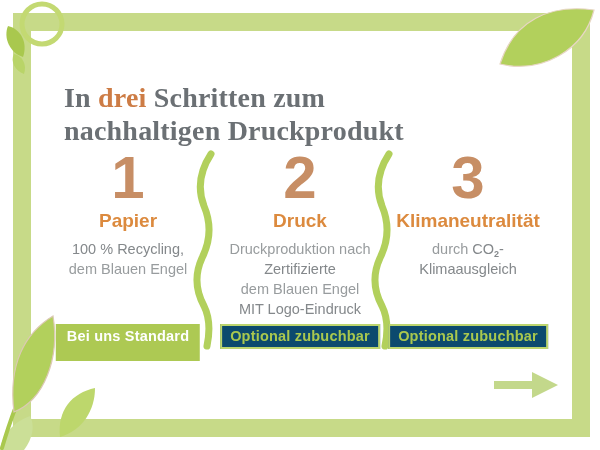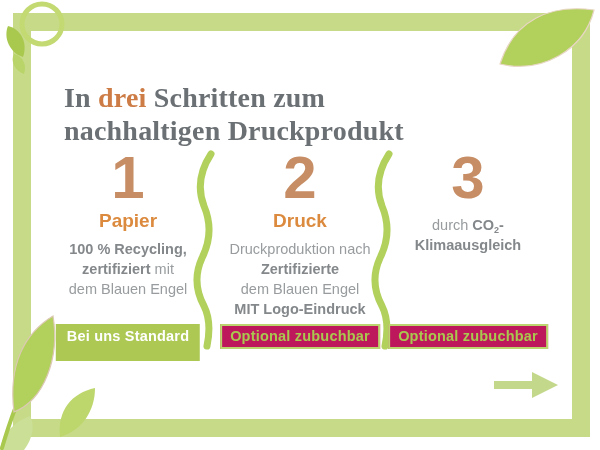--- a/index.html
+++ b/index.html
@@ -42,31 +42,31 @@
   .col-3{left:388px;width:160px;}
   .num{
     font-size:60px;font-weight:bold;line-height:1.0;color:var(--number_clay);
   }
   .step-heading{
     margin-top:2px;font-size:19px;font-weight:bold;color:var(--heading_orange);
   }
   .desc{
     margin-top:7px;font-size:14.5px;line-height:1.38;color:var(--body_reg_gray);
   }
-  .desc .b{font-weight:bold;color:var(--body_bold_gray);text-align:center;}
+  .desc .b{font-weight:normal;color:var(--body_bold_gray);text-align:center;}
   .desc .sub{font-size:9px;font-weight:bold;color:var(--body_bold_gray);vertical-align:baseline;position:relative;top:3px;}
   .badge{
     position:absolute;top:176px;left:50%;transform:translateX(-50%);
     white-space:nowrap;font-size:14.5px;font-weight:bold;letter-spacing:.2px;
   }
   .badge.solid{
     background:var(--accent_green);color:#ffffff;padding:4px 11px 17px;
   }
   .badge.outline{
-    background:#be185d;border:2px solid var(--badge_border);
+    background:#0c4a6e;border:2px solid var(--badge_border);
     color:var(--badge_text);padding:2px 8px 3px;
   }
   .divider{position:absolute;top:150px;width:34px;height:200px;}
   .div-1{left:188px;}
   .div-2{left:366px;}
   .arrow{position:absolute;left:494px;top:371px;width:64px;height:28px;cursor:pointer;}
 </style>
 </head>
 <body>
 
@@ -92,21 +92,20 @@
 <h1 class="title">
   <div><span>In </span><span class="hl">drei</span><span> Schritten zum</span></div>
   <div>nachhaltigen Druckprodukt</div>
 </h1>
 
 <div class="col col-1">
   <div class="num">1</div>
   <div class="step-heading">Papier</div>
   <div class="desc">
     <div><span class="b">100 % Recycling,</span></div>
-    <div><span class="b">zertifiziert</span><span> mit</span></div>
     <div><span>dem Blauen Engel</span></div>
   </div>
   <div class="badge solid">Bei uns Standard</div>
 </div>
 
 <svg class="divider div-1" viewBox="0 0 34 200">
   <path d="M23 4 Q 6 30 16 56 Q 27 82 14 108 Q 3 132 16 156 Q 24 172 19 196" fill="none" stroke="var(--leaf_green)" stroke-width="7" stroke-linecap="round"></path>
 </svg>
 
 <div class="col col-2">
@@ -120,20 +119,21 @@
   </div>
   <div class="badge outline">Optional zubuchbar</div>
 </div>
 
 <svg class="divider div-2" viewBox="0 0 34 200">
   <path d="M23 4 Q 6 30 16 56 Q 27 82 14 108 Q 3 132 16 156 Q 24 172 19 196" fill="none" stroke="var(--leaf_green)" stroke-width="7" stroke-linecap="round"></path>
 </svg>
 
 <div class="col col-3">
   <div class="num">3</div>
+  <div class="step-heading">Klimaneutralität</div>
   <div class="desc">
     <div><span>durch </span><span class="b">CO</span><span class="sub">2</span><span class="b">-</span></div>
     <div><span class="b">Klimaausgleich</span></div>
   </div>
   <div class="badge outline">Optional zubuchbar</div>
 </div>
 
 <svg class="arrow" viewBox="0 0 64 28">
   <polygon points="0,10 38,10 38,1 64,14 38,27 38,18 0,18" fill="var(--arrow_green)"></polygon>
 </svg>

